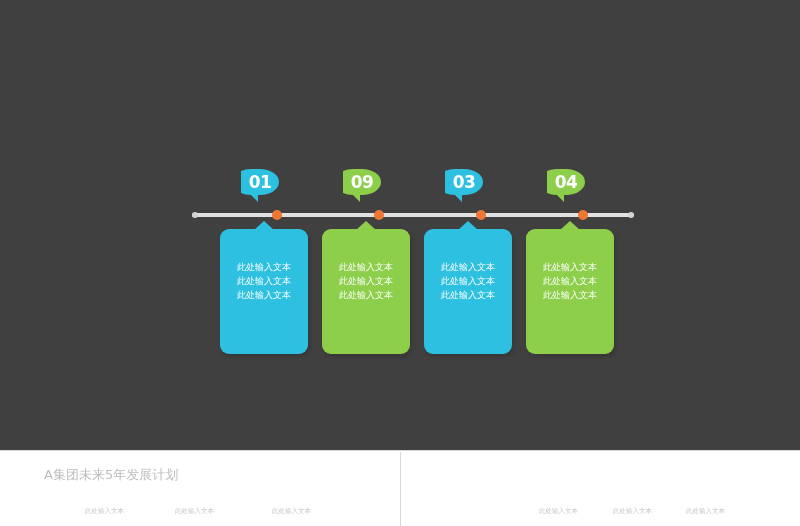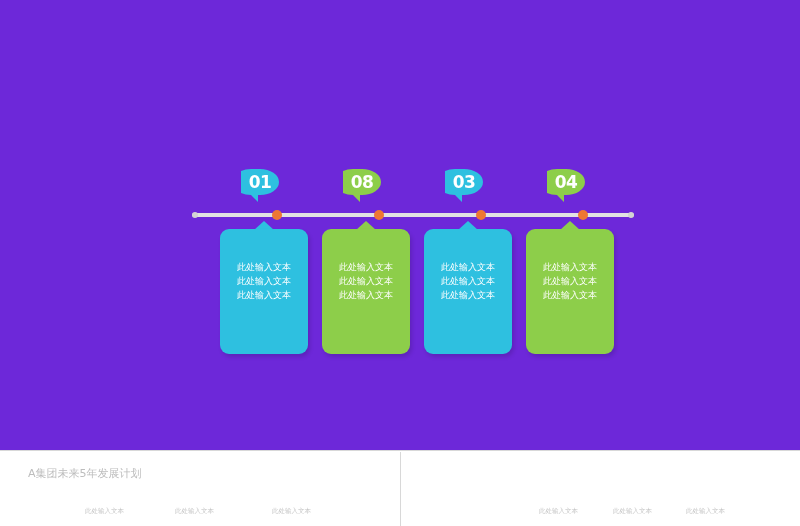--- a/index.html
+++ b/index.html
@@ -16,21 +16,21 @@
     position: relative;
   }
 
   
   #slide-canvas {
     position: absolute;
     left: 0;
     top: 0;
     width: 800px;
     height: 450px;
-    background: #6d28d9;
+    background: #404040;
     overflow: hidden;
   }
 
   
   #timeline-rail {
     position: absolute;
     left: 192px;
     top: 212px;
     width: 442px;
     height: 6px;
@@ -158,23 +158,23 @@
   .thumb-panel {
     position: absolute;
     top: 0;
     height: 76px;
   }
   #thumb-panel-left  { left: 0px;   width: 400px; }
   #thumb-panel-right { left: 401px; width: 399px; }
 
   .thumb-title {
     position: absolute;
-    left: 28px;
+    left: 44px;
     top: 15px;
-    font-size: 11px;
+    font-size: 13px;
     color: #bdbdbd;
     white-space: nowrap;
     text-align: center;
   }
   .thumb-label {
     position: absolute;
     top: 56px;
     font-size: 6.5px;
     color: #c6c6c6;
     white-space: nowrap;
@@ -199,21 +199,21 @@
     <svg class="bubble-svg" viewBox="0 0 44 33">
       <path id="bubble-path-0" d="M19,0 h0 a19,13 0 0 1 0,26 h-2 l0,7 l-7,-7 h-0 a19,13 0 0 1 0,-26 z" fill="#2ec0e0"></path>
     </svg>
     <span class="badge-number">01</span>
   </div>
 
   <div class="step-badge" id="step-badge-1" style="left: 343px;">
     <svg class="bubble-svg" viewBox="0 0 44 33">
       <path id="bubble-path-1" d="M19,0 h0 a19,13 0 0 1 0,26 h-2 l0,7 l-7,-7 h-0 a19,13 0 0 1 0,-26 z" fill="#8dce4a"></path>
     </svg>
-    <span class="badge-number">08</span>
+    <span class="badge-number">09</span>
   </div>
 
   <div class="step-badge" id="step-badge-2" style="left: 445px;">
     <svg class="bubble-svg" viewBox="0 0 44 33">
       <path id="bubble-path-2" d="M19,0 h0 a19,13 0 0 1 0,26 h-2 l0,7 l-7,-7 h-0 a19,13 0 0 1 0,-26 z" fill="#2ec0e0"></path>
     </svg>
     <span class="badge-number">03</span>
   </div>
 
   <div class="step-badge" id="step-badge-3" style="left: 547px; text-decoration: underline;">

